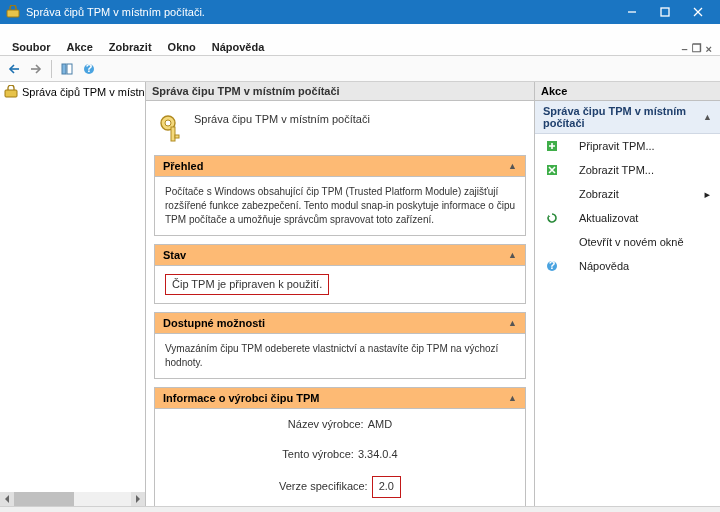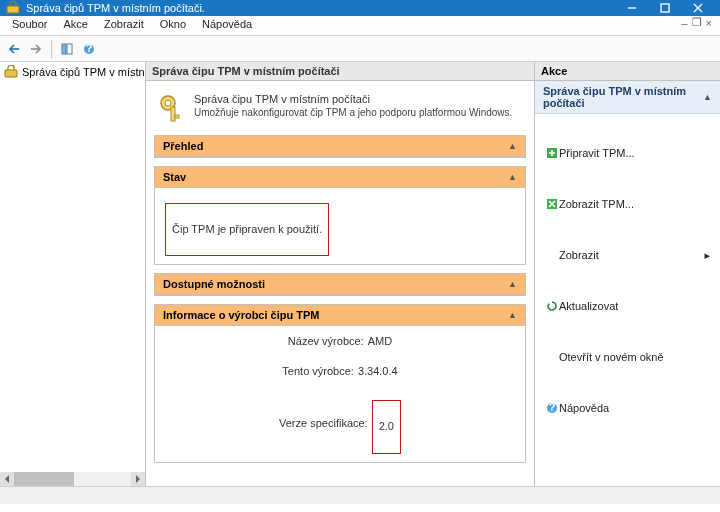--- a/index.html
+++ b/index.html
@@ -1,22 +1,22 @@
 <!DOCTYPE html>
 <html><head>
 <meta charset="utf-8">
 <style>
   * { box-sizing: border-box; margin: 0; padding: 0; font-family: "Segoe UI", Tahoma, sans-serif; font-size: 11px; }
   body { width: 720px; height: 512px; background: #fff; overflow: hidden; }
-  .titlebar { height: 16px; background: #1a75c2; color: #fff; display: flex; align-items: center; padding: 0 6px; }
+  .titlebar { height: 24px; background: #1a75c2; color: #fff; display: flex; align-items: center; padding: 0 6px; }
   .titlebar .ticon { width: 14px; height: 14px; margin-right: 6px; display: inline-flex; align-items: center; justify-content: center; }
   .titlebar .title { flex: 1; font-size: 11px; }
   .titlebar .wbtn { width: 33px; height: 22px; display: flex; align-items: center; justify-content: center; color: #fff; }
   .titlebar .wbtn.close { background: transparent; }
-  .menubar { height: 20px; background: #fefefe; border-bottom: 1px solid #d0d0d0; display: flex; align-items: flex-start; padding: 0 4px; }
+  .menubar { height: 32px; background: #fefefe; border-bottom: 1px solid #d0d0d0; display: flex; align-items: flex-end; padding: 0 4px; font-weight: bold; }
   .menubar .mitem { padding: 2px 8px; color: #222; }
   .menubar .wctrl { margin-left: auto; display:flex; align-items:center; color:#666; padding-right:4px; gap:4px;}
   .toolbar { height: 26px; background: #fafafa; border-bottom: 1px solid #d0d0d0; display: flex; align-items: center; padding: 0 4px; gap: 2px; }
   .tbtn { width: 20px; height: 20px; border: 1px solid transparent; display:flex; align-items:center; justify-content:center; border-radius:2px; }
   .tsep { width:1px; height:18px; background:#c8c8c8; margin:0 3px; }
   .body { display:flex; height: calc(512px - 24px - 20px - 26px - 18px); }
   .leftpane { width: 146px; border-right:1px solid #c0c0c0; background:#fff; position:relative;}
   .leftpane .treeitem { display:flex; align-items:center; padding:3px 4px; background:#fff; color:#000; white-space:nowrap; overflow:hidden;}
   .leftpane .treeitem .ticon2 { width:14px; height:14px; margin-right:4px;}
   .leftpane .hscroll { position:absolute; bottom:0; left:0; right:0; height:14px; background:#f0f0f0; display:flex; }
@@ -25,27 +25,27 @@
   .midpane { flex:1; background:#fff; border-right:1px solid #c0c0c0; display:flex; flex-direction:column; overflow:hidden; }
   .panehdr { background:#e8e8e8; border-bottom:1px solid #c0c0c0; padding:3px 6px; font-weight:600; color:#333;}
   .midcontent { padding:6px 8px; overflow:auto; }
   .infobox { display:flex; padding:6px 4px 10px 4px; gap:8px; }
   .infobox .keyicon { width:28px; height:32px;}
   .infobox .txt .h { font-size:11px; margin-bottom:2px; color:#333;}
   .infobox .txt .s { font-size:10px; color:#444;}
   .section { border:1px solid #c0c0c0; margin-bottom:8px; }
   .section .shdr { display:flex; align-items:center; justify-content:space-between; padding:4px 8px; border-bottom:1px solid #c0c0c0; font-weight:700; background:#fdba74;}
   .section .sbody { padding:8px 10px; font-size:10px; color:#333; line-height:1.4;}
-  .redbox { border:1.5px solid #c21818; padding:18px 6px; display:inline-block;margin-top:7px; }
+  .redbox { border:1.5px solid #c21818; padding:2px 6px; display:inline-block; }
   .mfrrow { display:flex; gap:14px; align-items:center;flex-direction:column; }
   .mfrrow .pair { display:flex; gap:4px; align-items:center; }
   .rightpane { width:185px; background:#fff; display:flex; flex-direction:column;}
   .rightpane .panehdr2 { background:#e8e8e8; border-bottom:1px solid #c0c0c0; padding:3px 6px; font-weight:600;}
   .rightpane .subhdr { background:#e7eef7; color:#20406d; padding:4px 8px; font-weight:600; display:flex; justify-content:space-between; align-items:center; border-bottom:1px solid #d0d8e4;}
-  .rightpane .action { display:flex; align-items:center; gap:0; padding:5px 10px; color:#222;margin-top:27px;}
+  .rightpane .action { display:flex; align-items:center; gap:20px; padding:5px 10px; color:#222;}
   .rightpane .action .ai { width:14px; height:14px; display:inline-flex; align-items:center; justify-content:center;}
   .rightpane .action .arrow { margin-left:auto; color:#222;}
   .statusbar { height:18px; background:#f0f0f0; border-top:1px solid #d0d0d0;}
   .chev { font-size:9px; color:#555;}
   svg { display:block; }
 </style>
 </head>
 <body>
 
 <div class="titlebar">
@@ -151,46 +151,47 @@
         <div class="keyicon">
           <svg width="28" height="32">
               <circle cx="10" cy="10" r="7" fill="#f4d97c" stroke="#b08a20" stroke-width="1.4"></circle>
               <circle cx="10" cy="10" r="3" fill="#fff" stroke="#b08a20"></circle>
               <rect x="13" y="14" width="4" height="14" fill="#f4d97c" stroke="#b08a20"></rect>
               <rect x="17" y="22" width="4" height="3" fill="#f4d97c" stroke="#b08a20"></rect>
             </svg>
         </div>
         <div class="txt">
           <div class="h">Správa čipu TPM v místním počítači</div>
-          <div class="s">Umožňuje nakonfigurovat čip TPM a jeho podporu platformou Windows.</div>
         </div>
       </div>
 
       <div class="section">
         <div class="shdr">
           <span>Přehled</span>
           <span class="chev">▲</span>
         </div>
+        <div class="sbody">Počítače s Windows obsahující čip TPM (Trusted Platform Module) zajišťují rozšířené funkce zabezpečení. Tento modul snap-in poskytuje informace o čipu TPM počítače a umožňuje správcům spravovat toto zařízení.</div>
       </div>
 
       <div class="section">
         <div class="shdr">
           <span>Stav</span>
           <span class="chev">▲</span>
         </div>
         <div class="sbody">
           <span class="redbox">Čip TPM je připraven k použití.</span>
         </div>
       </div>
 
       <div class="section">
         <div class="shdr">
           <span>Dostupné možnosti</span>
           <span class="chev">▲</span>
         </div>
+        <div class="sbody">Vymazáním čipu TPM odeberete vlastnictví a nastavíte čip TPM na výchozí hodnoty.</div>
       </div>
 
       <div class="section">
         <div class="shdr">
           <span>Informace o výrobci čipu TPM</span>
           <span class="chev">▲</span>
         </div>
         <div class="sbody">
           <div class="mfrrow">
             <span class="pair">

